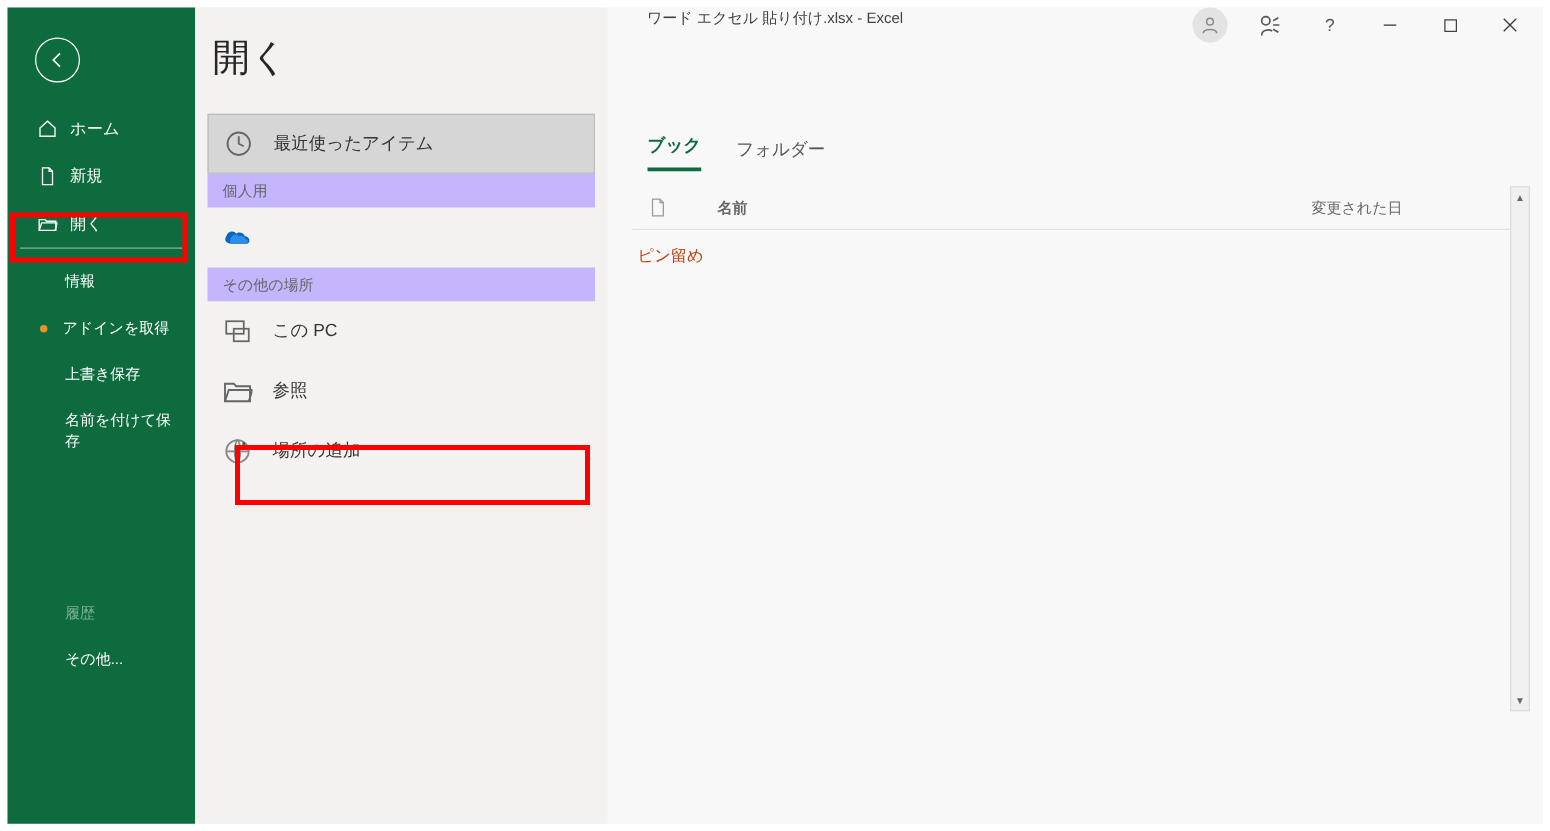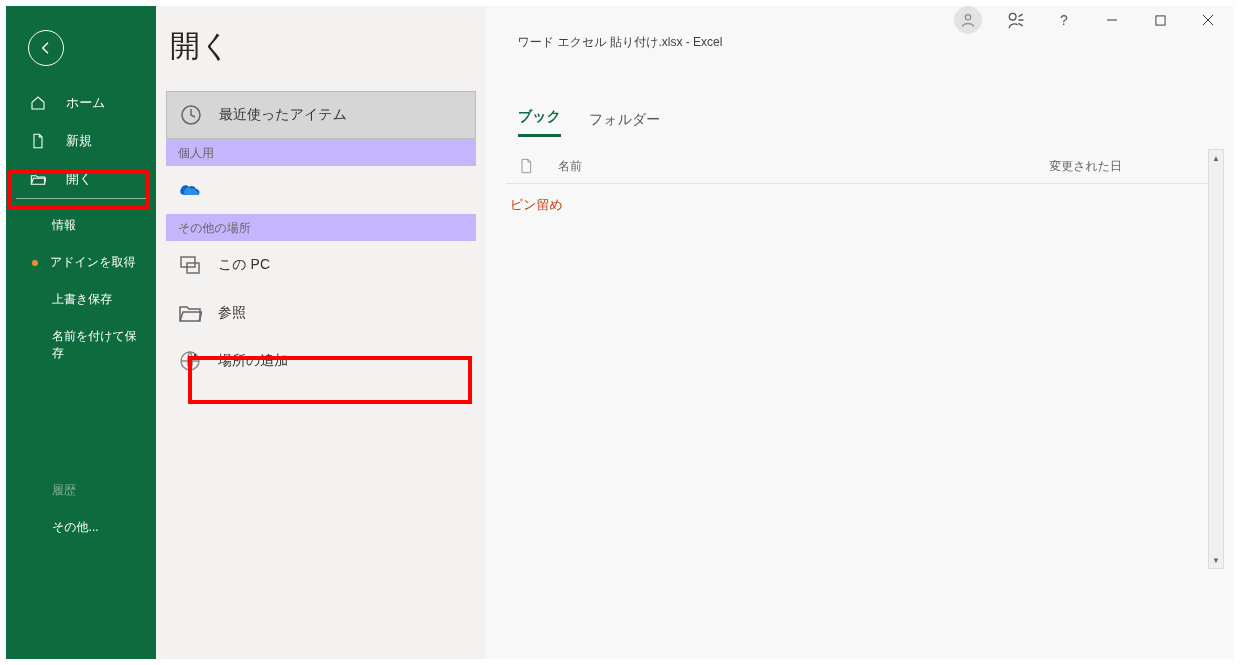--- a/index.html
+++ b/index.html
@@ -4,21 +4,21 @@
   <style>
     * { margin: 0; padding: 0; box-sizing: border-box; font-family: "Yu Gothic UI", "Meiryo", sans-serif; }
     body { width: 1240px; height: 665px; background: #fff; overflow: hidden; position: relative; }
     
     .frame { position: absolute; top: 6px; left: 6px; right: 6px; bottom: 6px; background: #f5f5f5; display: flex; }
     
     
     .sidebar { width: 150px; background: #0e6b3e; color: #fff; padding-top: 18px; display: flex; flex-direction: column; }
     .back-btn { width: 36px; height: 36px; border: 1.5px solid #fff; border-radius: 50%; margin: 6px 0 18px 22px; display: flex; align-items: center; justify-content: center; cursor: pointer; }
     .nav-item { display: flex; align-items: center; padding: 10px 10px 10px 24px; font-size: 13px; cursor: pointer; }
-    .nav-item.with-icon { gap: 20px; }
+    .nav-item.with-icon { gap: 10px; }
     .nav-item.indented { padding-left: 46px; font-size: 12px; }
     .nav-item.active { border-bottom: 1px solid rgba(255,255,255,0.5); margin: 0 10px; padding-left: 14px; }
     .nav-item.disabled { color: rgba(255,255,255,0.45); }
     .nav-item .dot { width: 6px; height: 6px; background: #e6902e; border-radius: 50%; margin-right: 12px; margin-left: -20px; }
     .nav-icon { width: 16px; height: 16px; flex-shrink: 0; }
     .spacer-sm { height: 8px; }
     .spacer-lg { height: 100px; }
     
     
     .mid { width: 330px; background: #f3f2f1; padding: 20px 0 0 10px; }
@@ -26,32 +26,32 @@
     .place-list { }
     .place-item { display: flex; align-items: center; height: 48px; padding: 0 12px; gap: 16px; font-size: 14px; color: #333; cursor: pointer; margin-right: 10px; }
     .place-item.selected { background: #d6d6d6; border: 1px solid #bcbcbc; }
     .place-item .place-icon { width: 24px; height: 24px; display: flex; align-items: center; justify-content: center; color: #666; }
     .place-section-label { font-size: 12px; color: #666; padding: 6px 12px 4px; margin-right: 10px; background: #c4b5fd; }
     .onedrive-icon { width: 28px; height: 18px; }
     
     
     .content { flex: 1; background: #f8f8f8; display: flex; flex-direction: column; }
     .titlebar { height: 32px; display: flex; justify-content: space-between; align-items: center; padding: 0 4px 0 60px; }
-    .titlebar-title { font-size: 12px; color: #3f3f3f; position: absolute; left: 50%; transform: translateX(-50%); top: 28px; }
+    .titlebar-title { font-size: 12px; color: #3f3f3f; position: absolute; left: 50%; transform: translateX(-50%); top: 0; }
     .win-controls { display: flex; align-items: center; gap: 4px; margin-top: -4px; }
     .win-btn { width: 44px; height: 28px; display: flex; align-items: center; justify-content: center; color: #555; cursor: pointer; font-size: 14px; }
     .avatar-circle { width: 28px; height: 28px; border-radius: 50%; background: #e3e3e3; display: flex; align-items: center; justify-content: center; }
     
     .tabs { display: flex; gap: 28px; padding: 70px 0 0 32px; font-size: 14px; align-items: flex-end; }
     .tab { padding-bottom: 8px; cursor: pointer; color: #555; }
     .tab.active { color: #0e6b3e; font-weight: 600; border-bottom: 3px solid #0e6b3e; }
     
     .file-area { margin: 12px 16px 0 20px; position: relative; }
     .file-header { display: flex; align-items: center; padding: 8px 12px; border-bottom: 1px solid #e2e2e2; font-size: 12px; color: #666; }
-    .file-header .col-name { margin-left: 24px; }
+    .file-header .col-name { margin-left: 40px; font-weight: bold; }
     .file-header .col-date { margin-left: auto; margin-right: 84px; }
     .pinned-label { font-size: 13px; color: #c2410c; padding: 12px 4px; }
     .vscroll { position: absolute; right: -6px; top: 0; width: 16px; height: 420px; background: #f0f0f0; display: flex; flex-direction: column; justify-content: space-between; border: 1px solid #dcdcdc; }
     .vscroll .arrow { height: 16px; display: flex; align-items: center; justify-content: center; font-size: 8px; color: #666; cursor: pointer; }
     
     
     .hl { position: absolute; border: 4px solid #ff0000; pointer-events: none; }
     .hl1 { top: 170px; left: 8px; width: 142px; height: 40px; }
     .hl2 { top: 356px; left: 188px; width: 284px; height: 48px; }
   </style>

